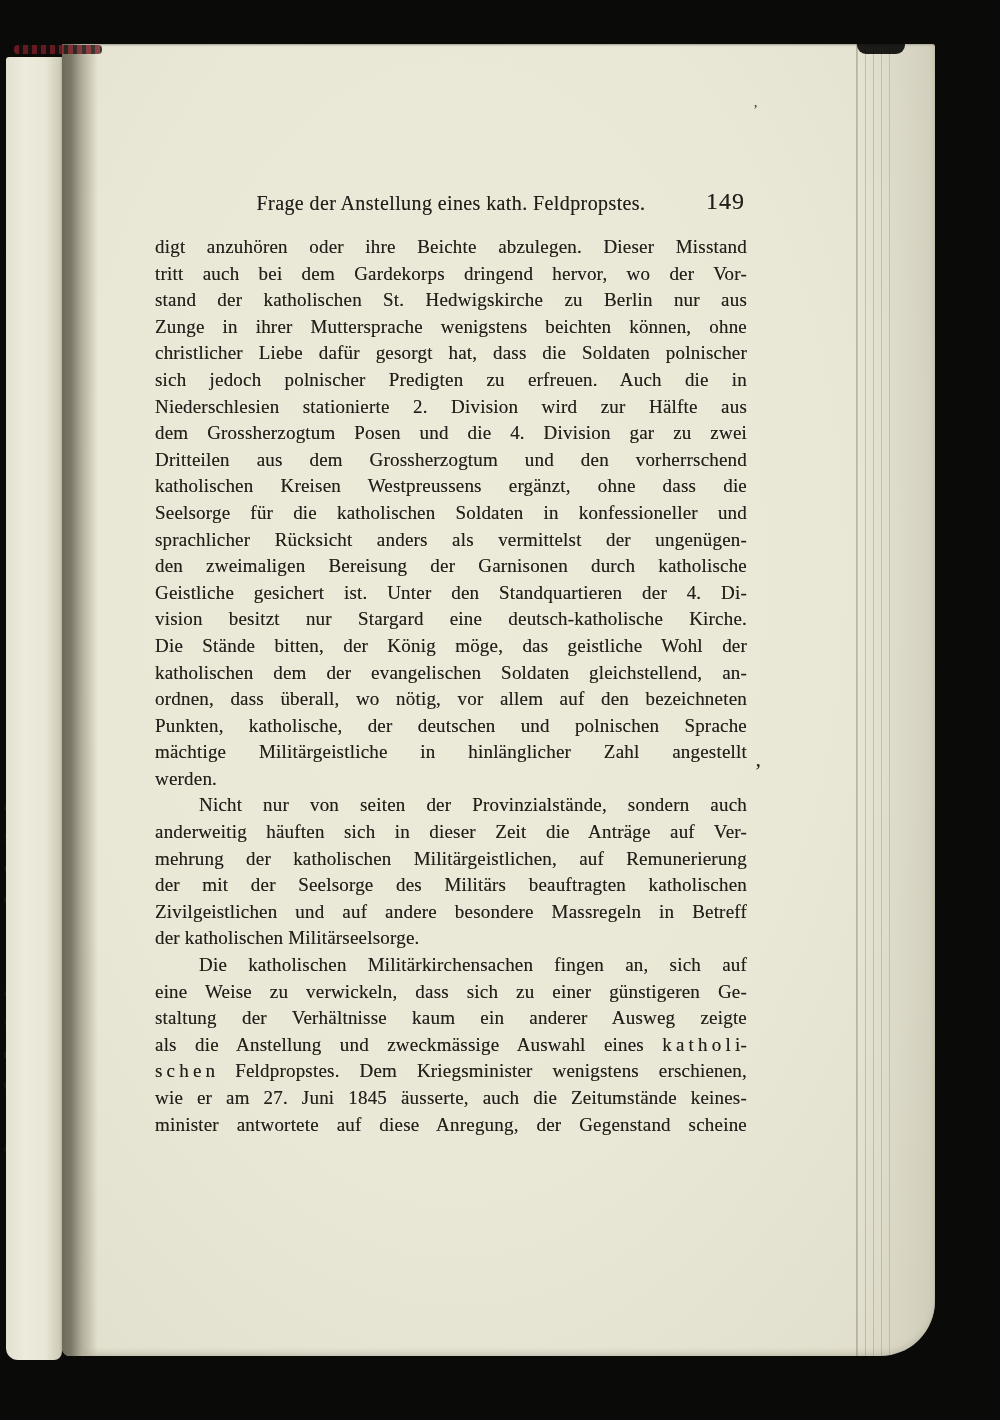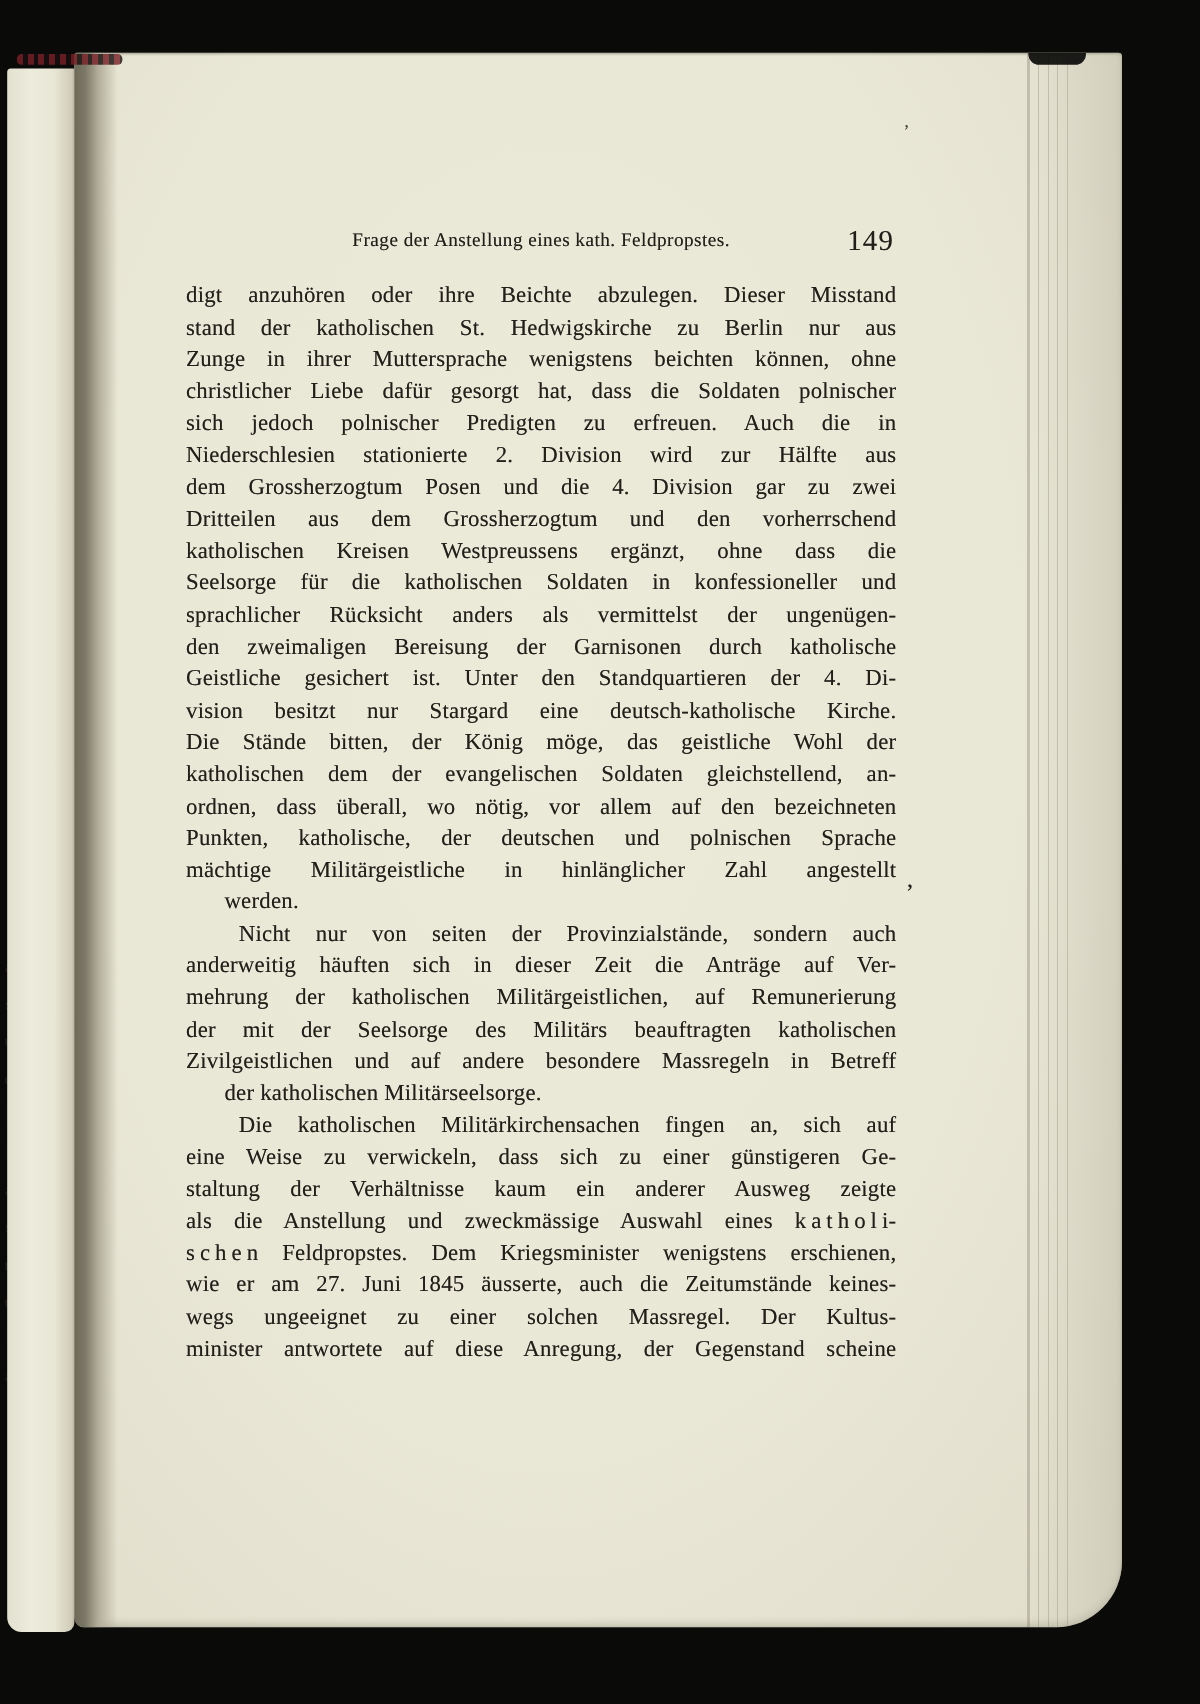--- a/index.html
+++ b/index.html
@@ -70,34 +70,34 @@
   .top-notch{
     position:absolute;top:0;right:30px;width:48px;height:10px;
     background:var(--bg);border-radius:0 0 9px 9px;opacity:.92;
   }
 
   
   .text-block{position:absolute;left:93px;top:146px;width:592px;color:var(--ink);}
   .page-header{position:relative;height:34px;}
   .run-title{
     position:absolute;left:50%;transform:translateX(-50%);top:2px;
-    font-size:16px;letter-spacing:.4px;white-space:nowrap;
+    font-size:20px;letter-spacing:.4px;white-space:nowrap;
     text-shadow:0 0 .5px rgba(34,31,26,.55);
   }
   .pagenum{
     position:absolute;right:2px;top:-2px;font-size:24px;letter-spacing:1px;
     text-shadow:0 0 .5px rgba(34,31,26,.55);
   }
   .body-text{margin-top:10px;}
   .bl{
     font-size:19px;line-height:26.6px;letter-spacing:.2px;
     text-align:justify;text-align-last:justify;text-justify:inter-word;
     text-shadow:0 0 .5px rgba(34,31,26,.55);
   }
-  .bl.end{text-align-last:left;margin-left:32px;}
+  .bl.end{text-align-last:left;}
   .bl.ind{text-indent:44px;}
   .rel{position:relative;}
   .mcomma{
     position:absolute;right:-14px;bottom:-7px;font-size:20px;
     text-align:last:left;
   }
   .apostrophe-mark{
     position:absolute;left:691px;top:58px;font-size:15px;color:#3a372f;
   }
 </style>
@@ -132,20 +132,21 @@
 
     <div class="text-block">
 
       <div class="page-header">
         <span class="run-title">Frage der Anstellung eines kath. Feldpropstes.</span>
         <span class="pagenum">149</span>
       </div>
 
       <div class="body-text">
         <div class="bl">digt anzuhören oder ihre Beichte abzulegen. Dieser Misstand</div>
+        <div class="bl">tritt auch bei dem Gardekorps dringend hervor, wo der Vor-</div>
         <div class="bl">stand der katholischen St. Hedwigskirche zu Berlin nur aus</div>
         <div class="bl">Zunge in ihrer Muttersprache wenigstens beichten können, ohne</div>
         <div class="bl">christlicher Liebe dafür gesorgt hat, dass die Soldaten polnischer</div>
         <div class="bl">sich jedoch polnischer Predigten zu erfreuen. Auch die in</div>
         <div class="bl">Niederschlesien stationierte 2. Division wird zur Hälfte aus</div>
         <div class="bl">dem Grossherzogtum Posen und die 4. Division gar zu zwei</div>
         <div class="bl">Dritteilen aus dem Grossherzogtum und den vorherrschend</div>
         <div class="bl">katholischen Kreisen Westpreussens ergänzt, ohne dass die</div>
         <div class="bl">Seelsorge für die katholischen Soldaten in konfessioneller und</div>
         <div class="bl">sprachlicher Rücksicht anders als vermittelst der ungenügen-</div>
@@ -165,20 +166,19 @@
         <div class="bl">mehrung der katholischen Militärgeistlichen, auf Remunerierung</div>
         <div class="bl">der mit der Seelsorge des Militärs beauftragten katholischen</div>
         <div class="bl">Zivilgeistlichen und auf andere besondere Massregeln in Betreff</div>
         <div class="bl end">der katholischen Militärseelsorge.</div>
         <div class="bl ind">Die katholischen Militärkirchensachen fingen an, sich auf</div>
         <div class="bl">eine Weise zu verwickeln, dass sich zu einer günstigeren Ge-</div>
         <div class="bl">staltung der Verhältnisse kaum ein anderer Ausweg zeigte</div>
         <div class="bl">als die Anstellung und zweckmässige Auswahl eines k a t h o l i-</div>
         <div class="bl">s c h e n Feldpropstes. Dem Kriegsminister wenigstens erschienen,</div>
         <div class="bl">wie er am 27. Juni 1845 äusserte, auch die Zeitumstände keines-</div>
-        <div class="bl">wegs ungeeignet zu einer solchen Massregel. Der Kultus-</div>
         <div class="bl">minister antwortete auf diese Anregung, der Gegenstand scheine</div>
       </div>
 
     </div>
   </div>
 
 </div>
 
 </body></html>

